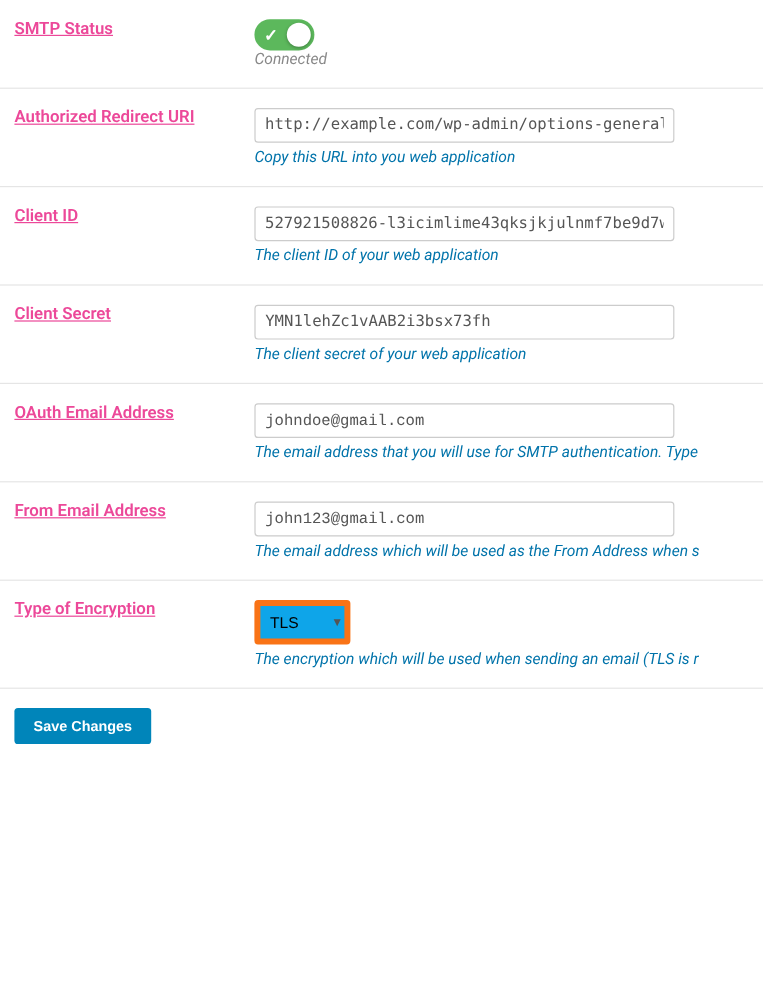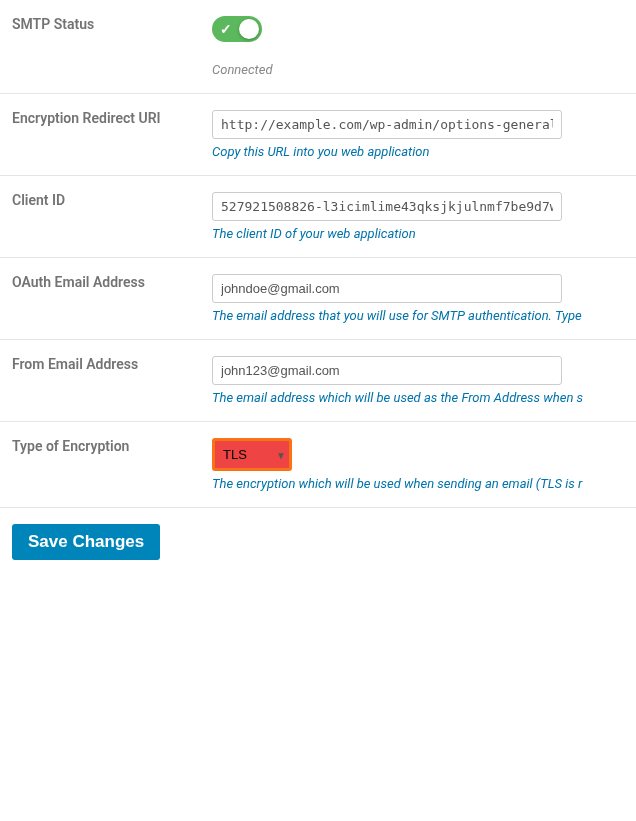--- a/index.html
+++ b/index.html
@@ -18,22 +18,23 @@
     .settings-table tr {
       border-bottom: 1px solid #e5e5e5;
     }
     .settings-table td {
       padding: 16px 12px;
       vertical-align: top;
     }
     .label-cell {
       width: 200px;
       font-weight: 600;
-      color: #737373;
+      color: #ec4899;
       padding-top: 18px;
+      text-decoration: underline;
     }
     .field-cell {
       padding-top: 14px;
     }
     .toggle-container {
       display: flex;
       flex-direction: column;
       align-items: flex-start;
     }
     .toggle-switch {
@@ -64,56 +65,56 @@
       position: absolute;
       top: 5px;
       left: 8px;
       color: #fff;
       font-size: 14px;
       font-weight: bold;
     }
     .connected-text {
       color: #888;
       font-size: 13px;
-      margin-top: 20px;
+      margin-top: 0;
       font-style: italic;
     }
     .text-input {
       width: 350px;
       padding: 6px 8px;
       border: 1px solid #ccc;
       border-radius: 3px;
       font-size: 13px;
       font-family: monospace;
       color: #555;
       background: #fff;
     }
     .text-input-normal {
-      font-family: Liberation Sans, sans-serif;
+      font-family: Liberation Mono, monospace;
     }
     .helper-text {
       color: #0073aa;
       font-size: 13px;
       font-style: italic;
       margin-top: 5px;
       white-space: nowrap;
       overflow: hidden;
       text-overflow: ellipsis;
       max-width: 400px;
     }
     .select-wrapper {
       display: inline-block;
       position: relative;
     }
     .select-input {
       padding: 6px 24px 6px 8px;
-      border: 3px solid #f97316;
+      border: 5px solid #f97316;
       border-radius: 3px;
       font-size: 13px;
-      background: #ef4444;
+      background: #0ea5e9;
       appearance: none;
       -webkit-appearance: none;
       cursor: pointer;
       min-width: 80px;
     }
     .select-arrow {
       position: absolute;
       right: 6px;
       top: 50%;
       transform: translateY(-50%);
@@ -122,21 +123,21 @@
       color: #555;
     }
     .save-btn {
       display: inline-block;
       margin: 16px 12px;
       padding: 8px 16px;
       background: #0085ba;
       color: #fff;
       border: none;
       border-radius: 3px;
-      font-size: 17px;
+      font-size: 12px;
       font-weight: 600;
       cursor: pointer;
     }
   </style>
 </head>
 <body>
 
 <table class="settings-table">
   <tbody id="settings-body">
   <tr>
@@ -147,26 +148,30 @@
               <div class="toggle-track">
                 <span class="toggle-check">✓</span>
               </div>
               <div class="toggle-knob"></div>
             </div>
             <div class="connected-text">Connected</div>
           </div>
         </td>
       </tr>
       <tr>
-        <td class="label-cell">Encryption Redirect URI</td>
+        <td class="label-cell">Authorized Redirect URI</td>
         <td class="field-cell"><input type="text" class="text-input" readonly="" value="http://example.com/wp-admin/options-general." style=""><div class="helper-text">Copy this URL into you web application</div></td>
       </tr>
       <tr>
         <td class="label-cell">Client ID</td>
         <td class="field-cell"><input type="text" class="text-input" value="527921508826-l3icimlime43qksjkjulnmf7be9d7wr" style=""><div class="helper-text">The client ID of your web application</div></td>
+      </tr>
+      <tr>
+        <td class="label-cell">Client Secret</td>
+        <td class="field-cell"><input type="text" class="text-input" value="YMN1lehZc1vAAB2i3bsx73fh" style=""><div class="helper-text">The client secret of your web application</div></td>
       </tr>
       <tr>
         <td class="label-cell">OAuth Email Address</td>
         <td class="field-cell"><input type="text" class="text-input text-input-normal" value="johndoe@gmail.com" style=""><div class="helper-text">The email address that you will use for SMTP authentication. Type</div></td>
       </tr>
       <tr>
         <td class="label-cell">From Email Address</td>
         <td class="field-cell"><input type="text" class="text-input text-input-normal" value="john123@gmail.com" style=""><div class="helper-text">The email address which will be used as the From Address when s</div></td>
       </tr>
       <tr>

